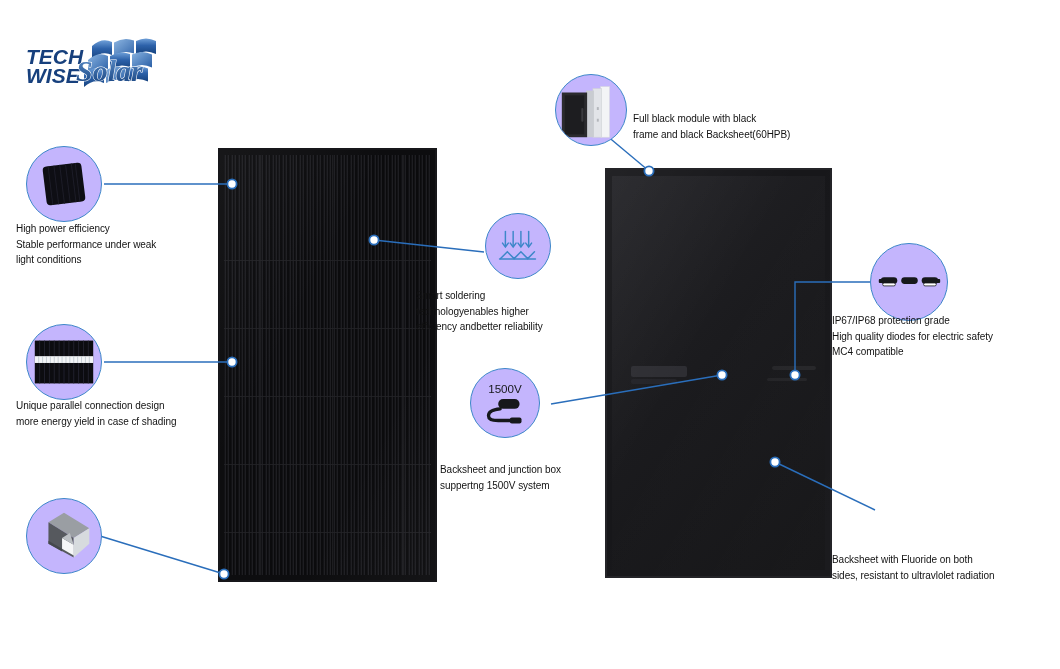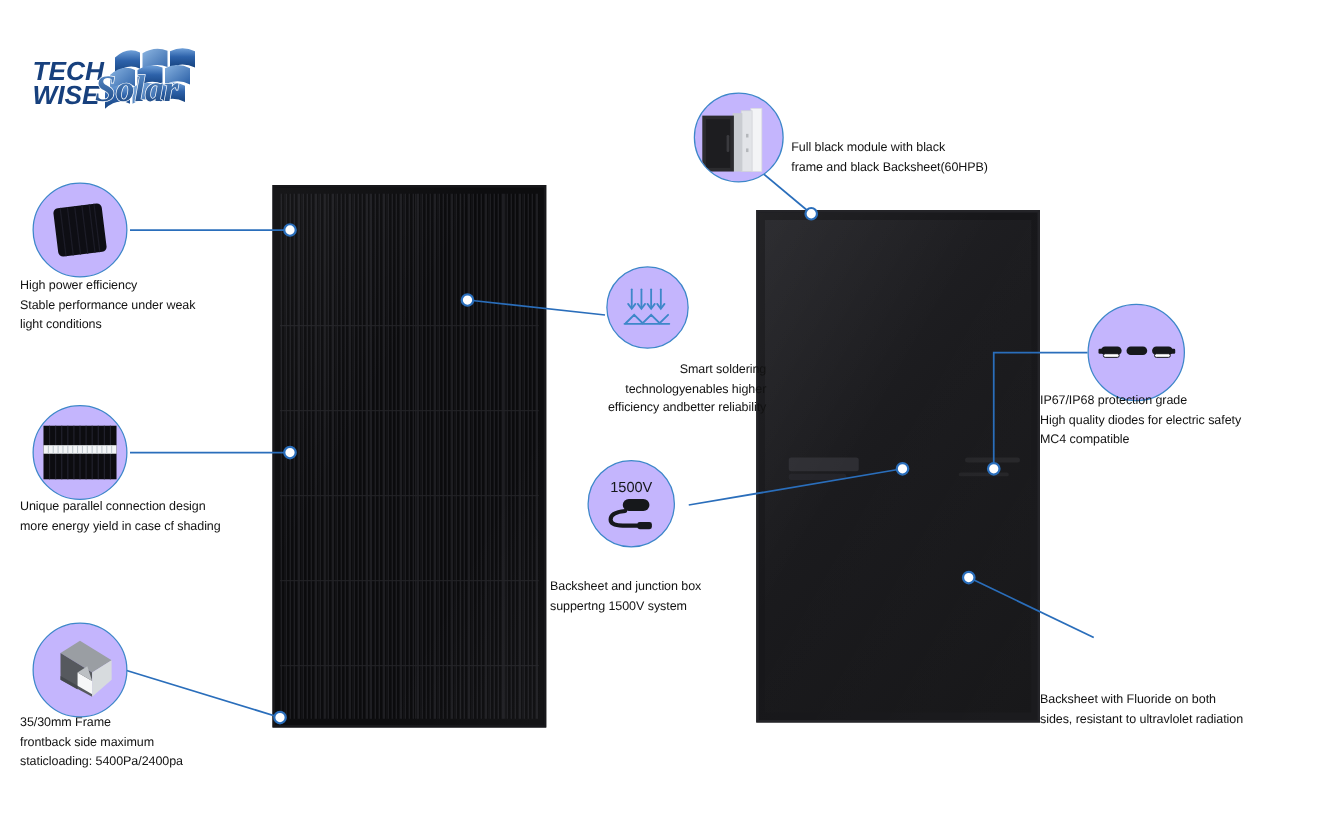--- a/index.html
+++ b/index.html
@@ -267,41 +267,38 @@
 
       <path d="M22 24 L48 40 L48 60 L22 46 Z" fill="#56595e"></path>
 
       <path d="M48 40 L64 30 L64 46 L48 60 Z" fill="#d7dbde"></path>
 
       <path d="M36 40 L48 47 L48 58 L36 51 Z" fill="#f6f7f8"></path>
       <path d="M36 40 L44 35 L48 47 Z" fill="#bcc0c4"></path>
       <path d="M22 46 L36 54 L36 51 L22 43 Z" fill="#43464a" opacity="0.9"></path>
     </svg>
   </div>
-  <div class="cap" style="left:16px;top:571px;width:210px;">35/30mm Frame
-frontback side maximum
-staticloading: 5400Pa/2400pa</div>
 
   <div class="bubble" style="left:485px;top:213px;width:66px;height:66px;">
     <svg width="66" height="66" viewBox="0 0 66 66">
       <g stroke="#3d87c9" stroke-width="1.5" fill="none" stroke-linecap="round">
         <line x1="20" y1="18" x2="20" y2="33"></line>
         <line x1="28" y1="18" x2="28" y2="33"></line>
         <line x1="36" y1="18" x2="36" y2="33"></line>
         <line x1="44" y1="18" x2="44" y2="33"></line>
         <path d="M17 30 L20 34 L23 30"></path>
         <path d="M25 30 L28 34 L31 30"></path>
         <path d="M33 30 L36 34 L39 30"></path>
         <path d="M41 30 L44 34 L47 30"></path>
         <path d="M15 46 L22 39 L29 46 L36 39 L43 46 L50 39" stroke="#3d87c9" stroke-width="1.5"></path>
         <line x1="14" y1="46.5" x2="51" y2="46.5"></line>
       </g>
     </svg>
   </div>
-  <div class="cap" style="left:428px;top:288px;width:185px;text-align:right;">Smart soldering
+  <div class="cap" style="left:416px;top:288px;width:185px;">Smart soldering
 technologyenables higher
 efficiency andbetter reliability</div>
 
   <div class="bubble" style="left:470px;top:368px;width:70px;height:70px;">
     <svg width="70" height="70" viewBox="0 0 70 70">
       <text x="35" y="25" text-anchor="middle" font-family="Liberation Sans, sans-serif" font-size="12" fill="#16181b">1500V</text>
       <rect x="28" y="31" width="22" height="10" rx="5" fill="#16181b"></rect>
       <path d="M30 41 q-12 1 -12 7 q0 5 10 5 l14 0" stroke="#16181b" stroke-width="3.4" fill="none" stroke-linecap="round"></path>
       <rect x="40" y="50" width="12" height="6" rx="2" fill="#16181b"></rect>
     </svg>

